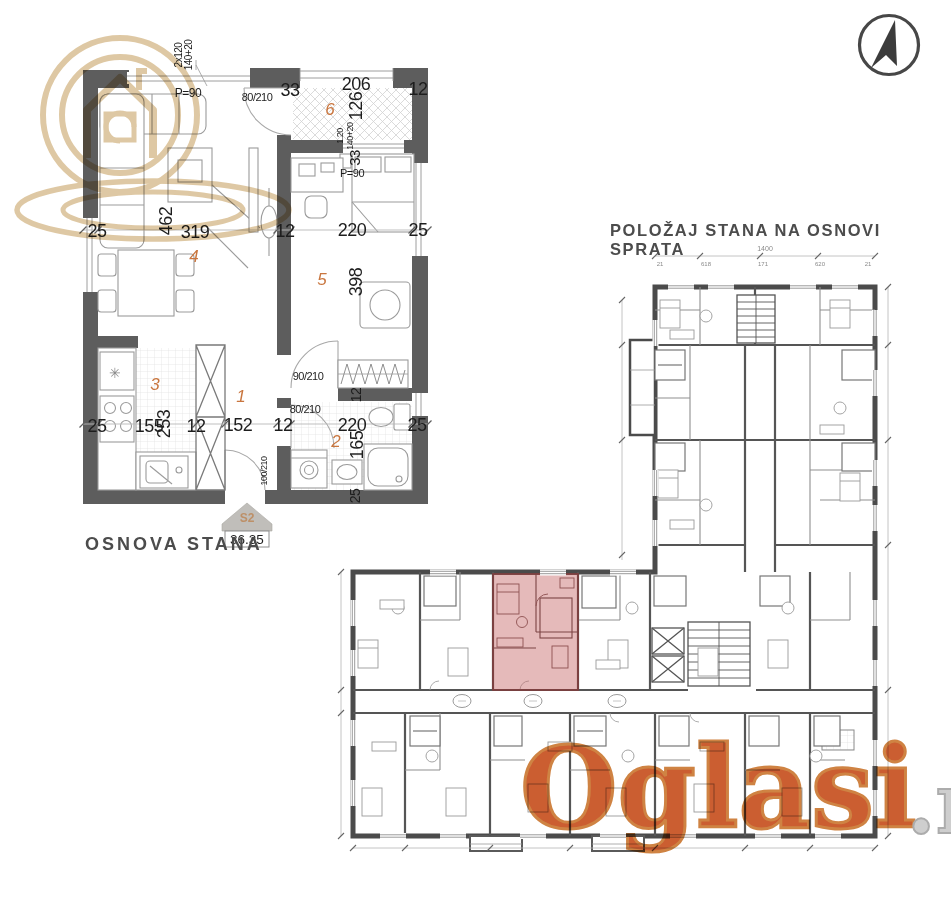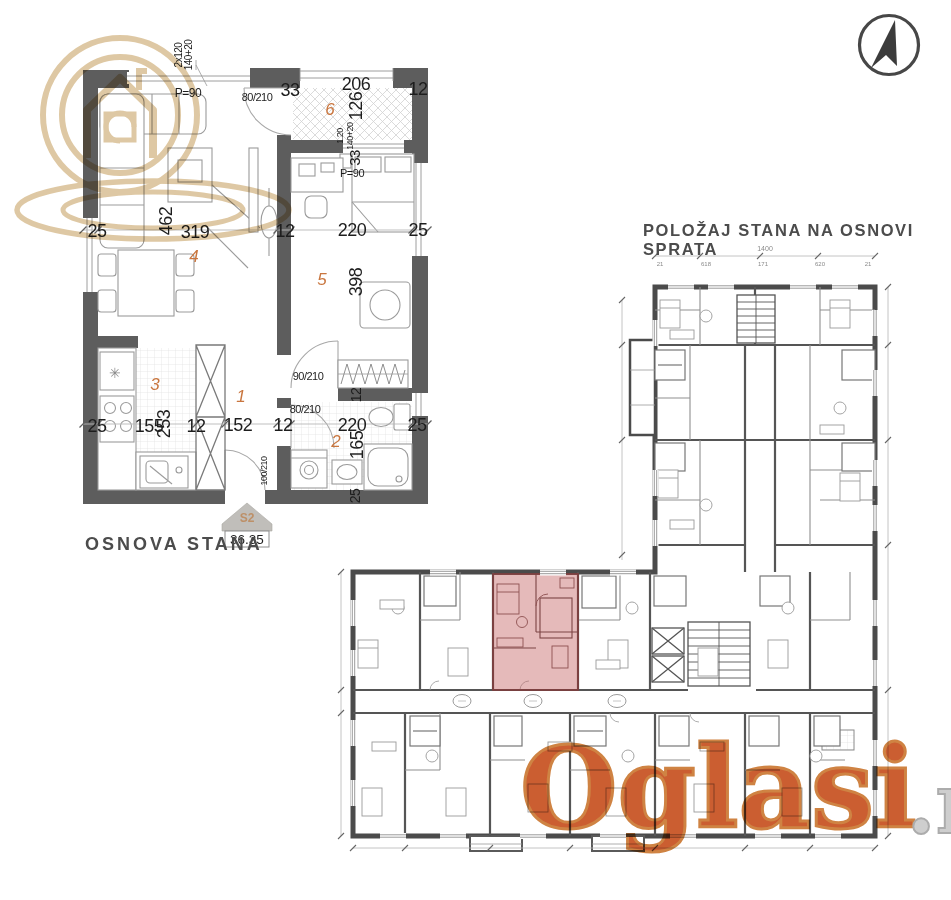--- a/index.html
+++ b/index.html
@@ -1,21 +1,21 @@
 <!DOCTYPE html>
 <html><head>
 <meta charset="utf-8">
 <style>
   html,body{margin:0;padding:0;background:#fff;}
   #canvas{position:relative;width:951px;height:900px;background:#ffffff;overflow:hidden;
           font-family:"Liberation Sans",sans-serif;}
   #plan-svg{position:absolute;left:0;top:0;}
   .title{position:absolute;color:#4c4c4c;font-weight:700;letter-spacing:3px;}
   #title-left{left:85px;top:534px;font-size:18px;}
-  #title-right{left:643px;top:221px;font-size:16.5px;letter-spacing:1.6px;}
+  #title-right{left:610px;top:221px;font-size:16.5px;letter-spacing:1.6px;}
   #north{position:absolute;left:851px;top:8px;}
   #logo-wm{position:absolute;left:5px;top:15px;mix-blend-mode:multiply;opacity:.92;}
   #oglasi-wm{position:absolute;left:520px;top:722px;font-family:"DejaVu Serif",serif;
              font-weight:700;mix-blend-mode:multiply;opacity:.85;white-space:nowrap;}
   #oglasi-wm .brand{font-size:112px;color:#c2410c;-webkit-text-stroke:3px #c76d22;}
   #oglasi-wm .tld{font-size:84px;color:#c6c6c6;-webkit-text-stroke:2px #9e9e9e;
                   position:relative;top:6px;left:-10px;}
   svg text{font-family:"Liberation Sans",sans-serif;}
   .dimtxt{fill:#1d1d1d;letter-spacing:-0.5px;}
   .roomnum{fill:#c9763f;font-family:"DejaVu Serif",serif;font-style:italic;}

